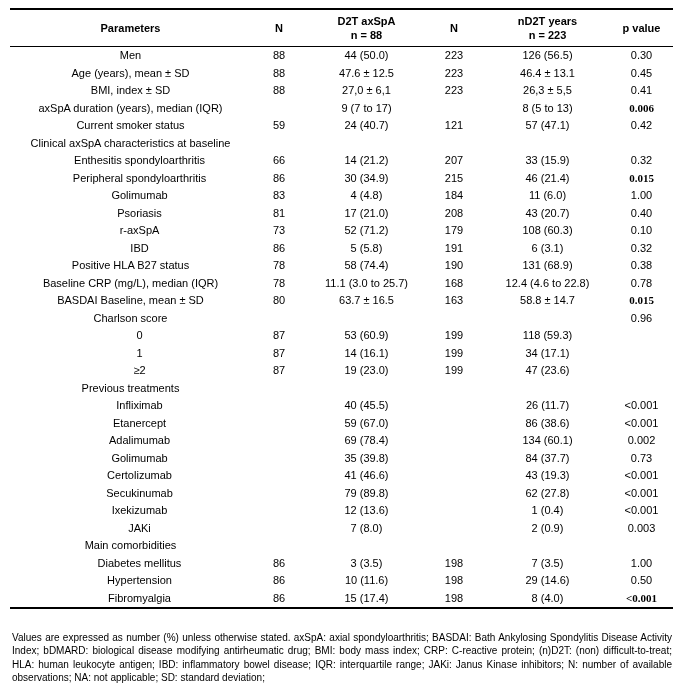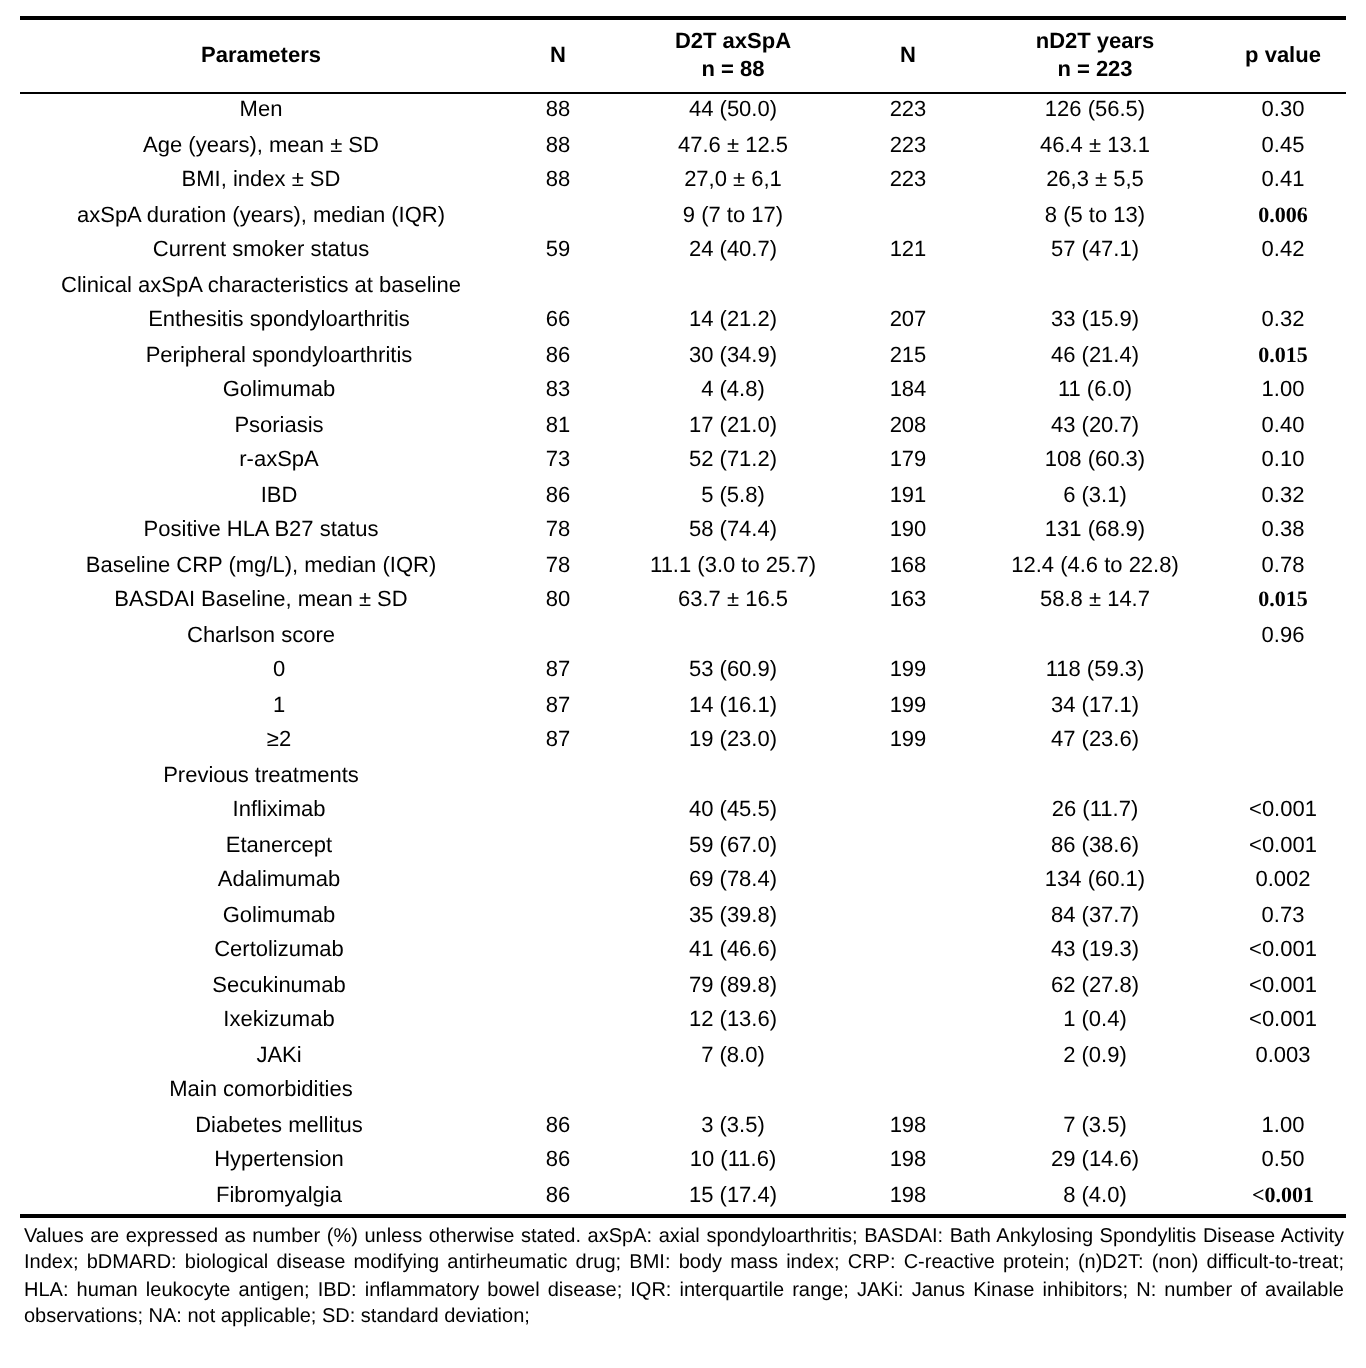--- a/index.html
+++ b/index.html
@@ -59,21 +59,21 @@
   td.indent {
     padding-left: 23px;
     margin-top: 27px;
   }
   td.bold {
     font-weight: bold;
     font-family: Liberation Serif, serif;
   }
   .footnote {
     width: 660px;
-    margin: 3px 0 0 2px;
+    margin: 22px 0 0 2px;
     font-size: 10px;
     line-height: 13.4px;
     text-align: justify;
     color: #000;
   }
 </style>
 </head>
 <body>
 
 <div class="page">

